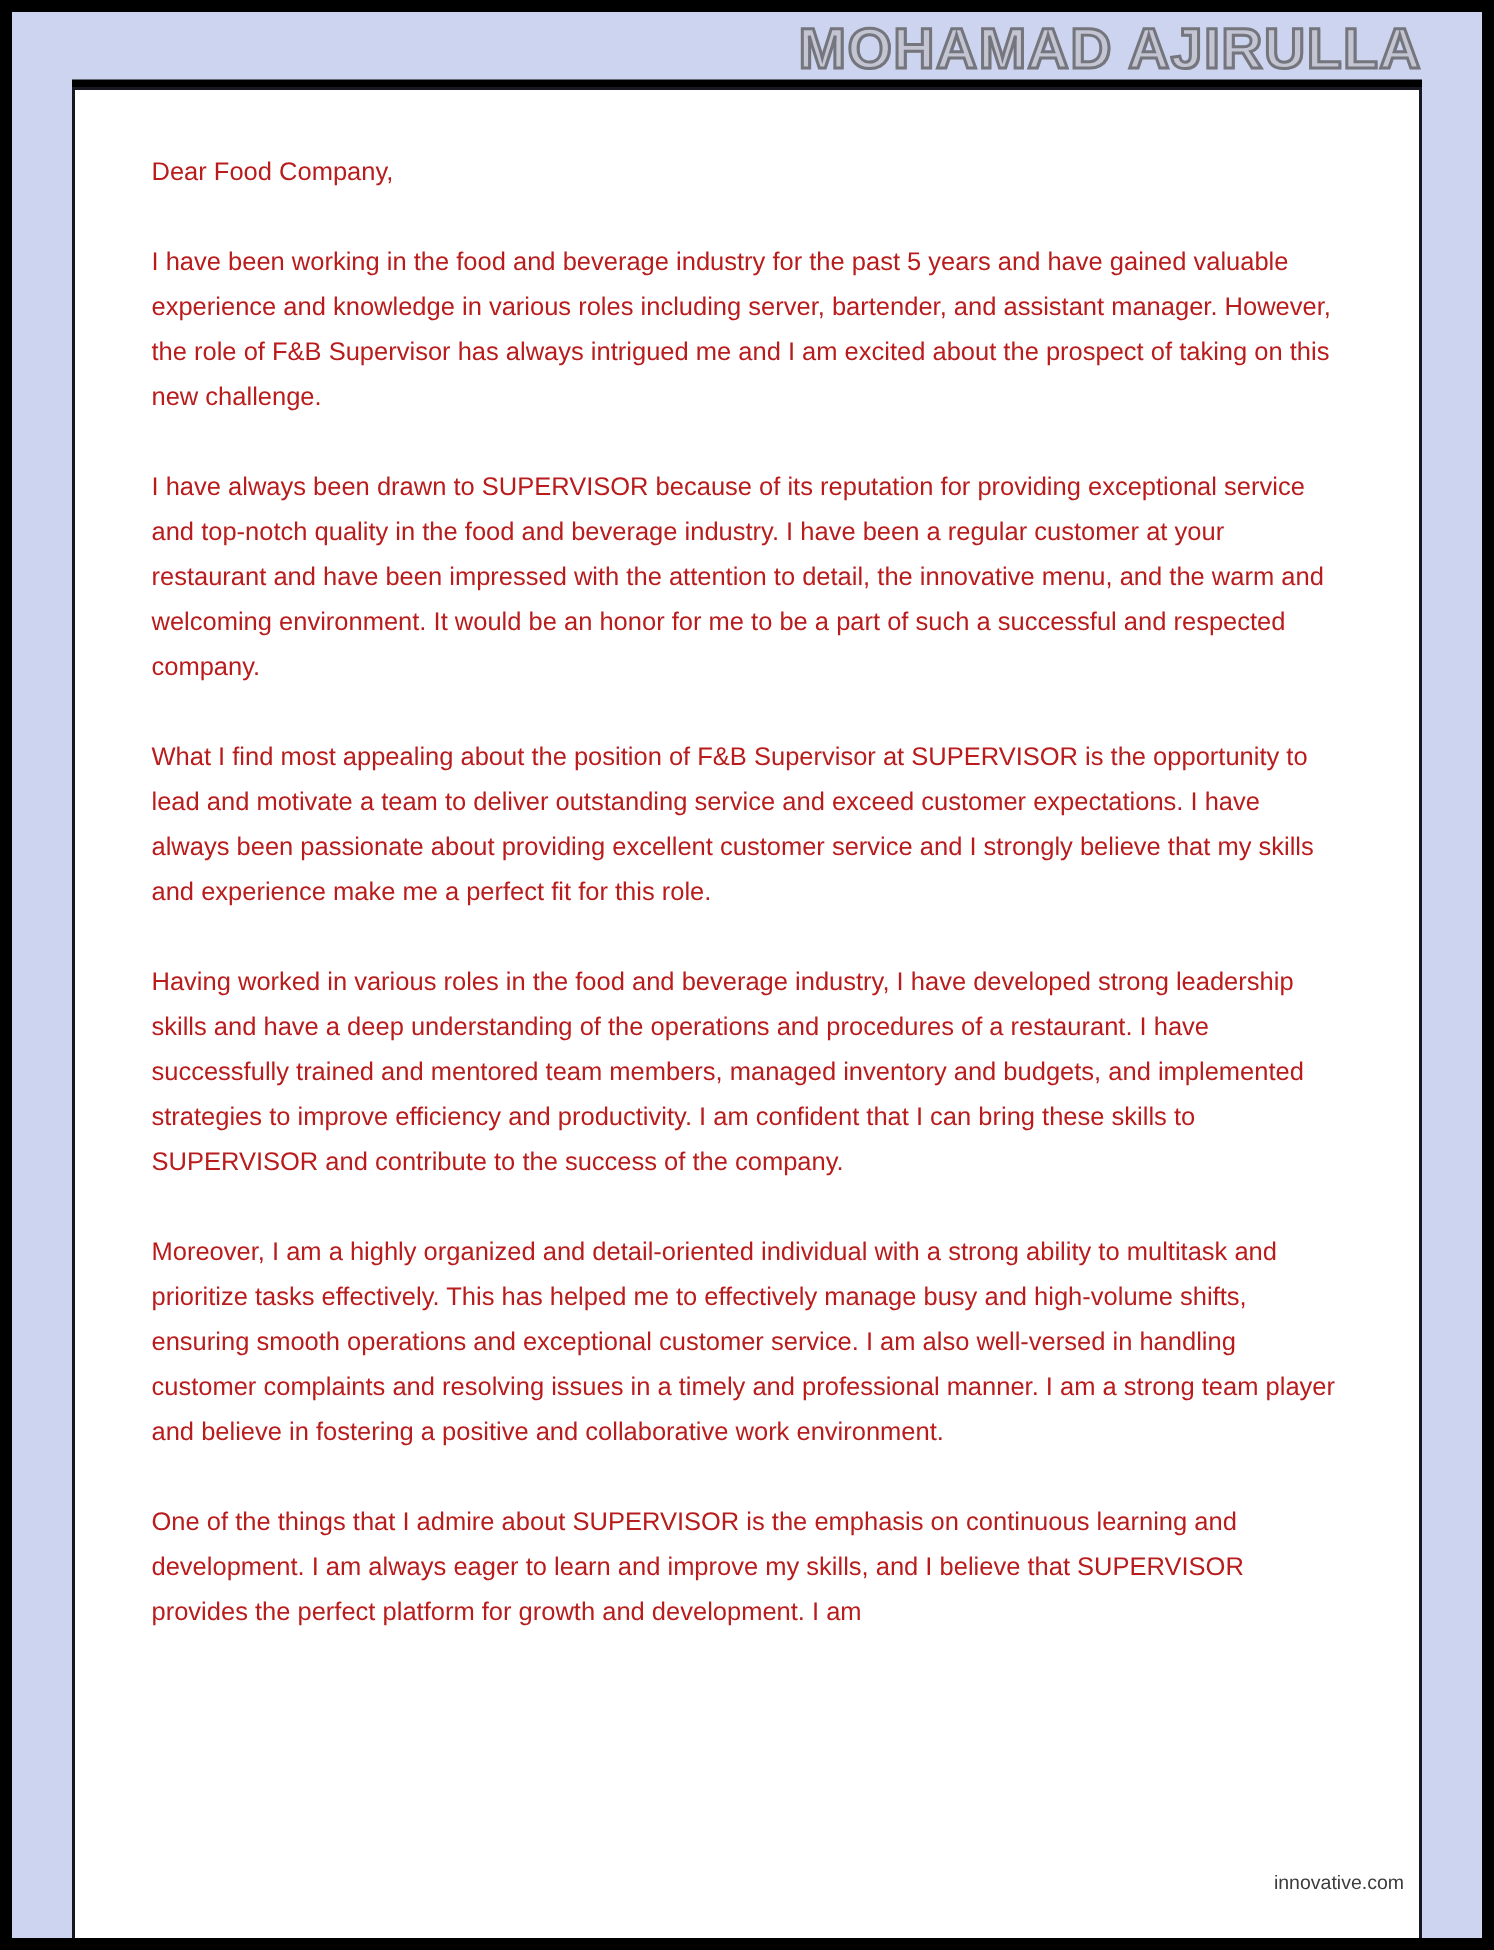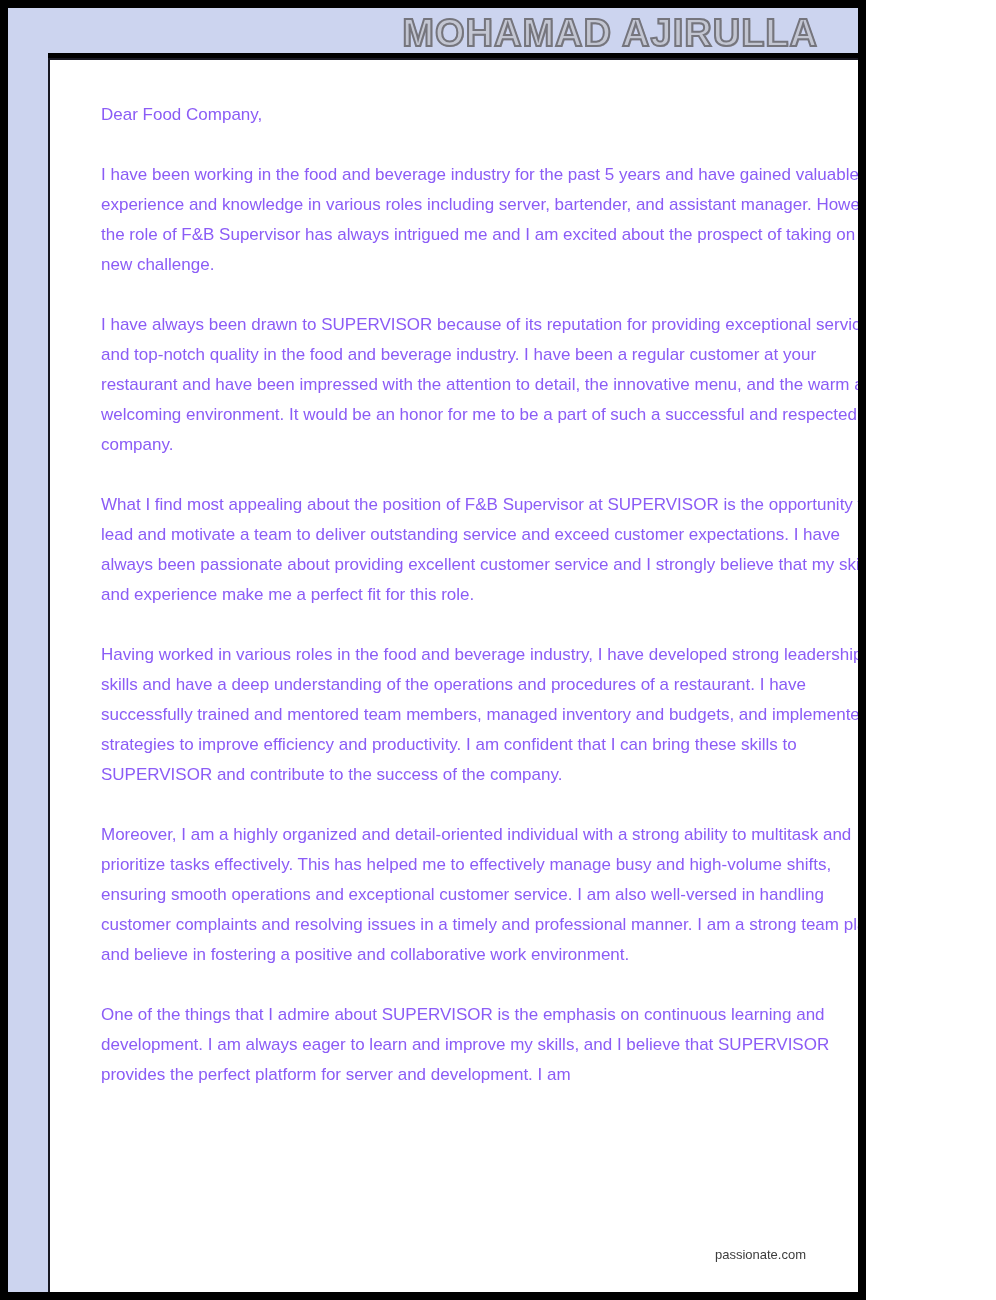--- a/index.html
+++ b/index.html
@@ -3,21 +3,21 @@
 <meta charset="utf-8">
 <style>
   * { margin: 0; padding: 0; box-sizing: border-box; }
   html, body { width: 996px; height: 1300px; }
   body {
     font-family: "Liberation Sans", sans-serif;
     background: #ffffff;
   }
   .page {
     position: relative;
-    width: 866px;
+    width: 996px;
     height: 1300px;
     background: #ccd4ef;
     border: 8px solid #000000;
     overflow: hidden;
     text-decoration: underline;
   }
   .header-name {
     position: absolute;
     top: 4px;
     right: 40px;
@@ -45,21 +45,21 @@
     width: 900px;
     bottom: -2px;
     background: #ffffff;
     border: 2px solid #181822;
     padding: 40px 52px 0 51px;
     overflow: hidden;
   }
   .para {
     font-size: 17px;
     line-height: 30px;
-    color: #8b5cf6;
+    color: #b91c1c;
     margin-bottom: 30px;
   }
   .watermark {
     position: absolute;
     bottom: 30px;
     right: 52px;
     font-size: 13px;
     color: #3c3c3c;
     font-family: "Liberation Sans", sans-serif;
   }
@@ -73,18 +73,18 @@
 
   <div class="header-divider"></div>
 
   <div class="letter-box">
     <p class="para">Dear Food Company,</p>
     <p class="para">I have been working in the food and beverage industry for the past 5 years and have gained valuable experience and knowledge in various roles including server, bartender, and assistant manager. However, the role of F&amp;B Supervisor has always intrigued me and I am excited about the prospect of taking on this new challenge.</p>
     <p class="para">I have always been drawn to SUPERVISOR because of its reputation for providing exceptional service and top-notch quality in the food and beverage industry. I have been a regular customer at your restaurant and have been impressed with the attention to detail, the innovative menu, and the warm and welcoming environment. It would be an honor for me to be a part of such a successful and respected company.</p>
     <p class="para">What I find most appealing about the position of F&amp;B Supervisor at SUPERVISOR is the opportunity to lead and motivate a team to deliver outstanding service and exceed customer expectations. I have always been passionate about providing excellent customer service and I strongly believe that my skills and experience make me a perfect fit for this role.</p>
     <p class="para">Having worked in various roles in the food and beverage industry, I have developed strong leadership skills and have a deep understanding of the operations and procedures of a restaurant. I have successfully trained and mentored team members, managed inventory and budgets, and implemented strategies to improve efficiency and productivity. I am confident that I can bring these skills to SUPERVISOR and contribute to the success of the company.</p>
     <p class="para">Moreover, I am a highly organized and detail-oriented individual with a strong ability to multitask and prioritize tasks effectively. This has helped me to effectively manage busy and high-volume shifts, ensuring smooth operations and exceptional customer service. I am also well-versed in handling customer complaints and resolving issues in a timely and professional manner. I am a strong team player and believe in fostering a positive and collaborative work environment.</p>
-    <p class="para">One of the things that I admire about SUPERVISOR is the emphasis on continuous learning and development. I am always eager to learn and improve my skills, and I believe that SUPERVISOR provides the perfect platform for server and development. I am</p>
+    <p class="para">One of the things that I admire about SUPERVISOR is the emphasis on continuous learning and development. I am always eager to learn and improve my skills, and I believe that SUPERVISOR provides the perfect platform for growth and development. I am</p>
   </div>
 
-  <div class="watermark">passionate.com</div>
+  <div class="watermark">innovative.com</div>
 
 </div>
 
 </body></html>

